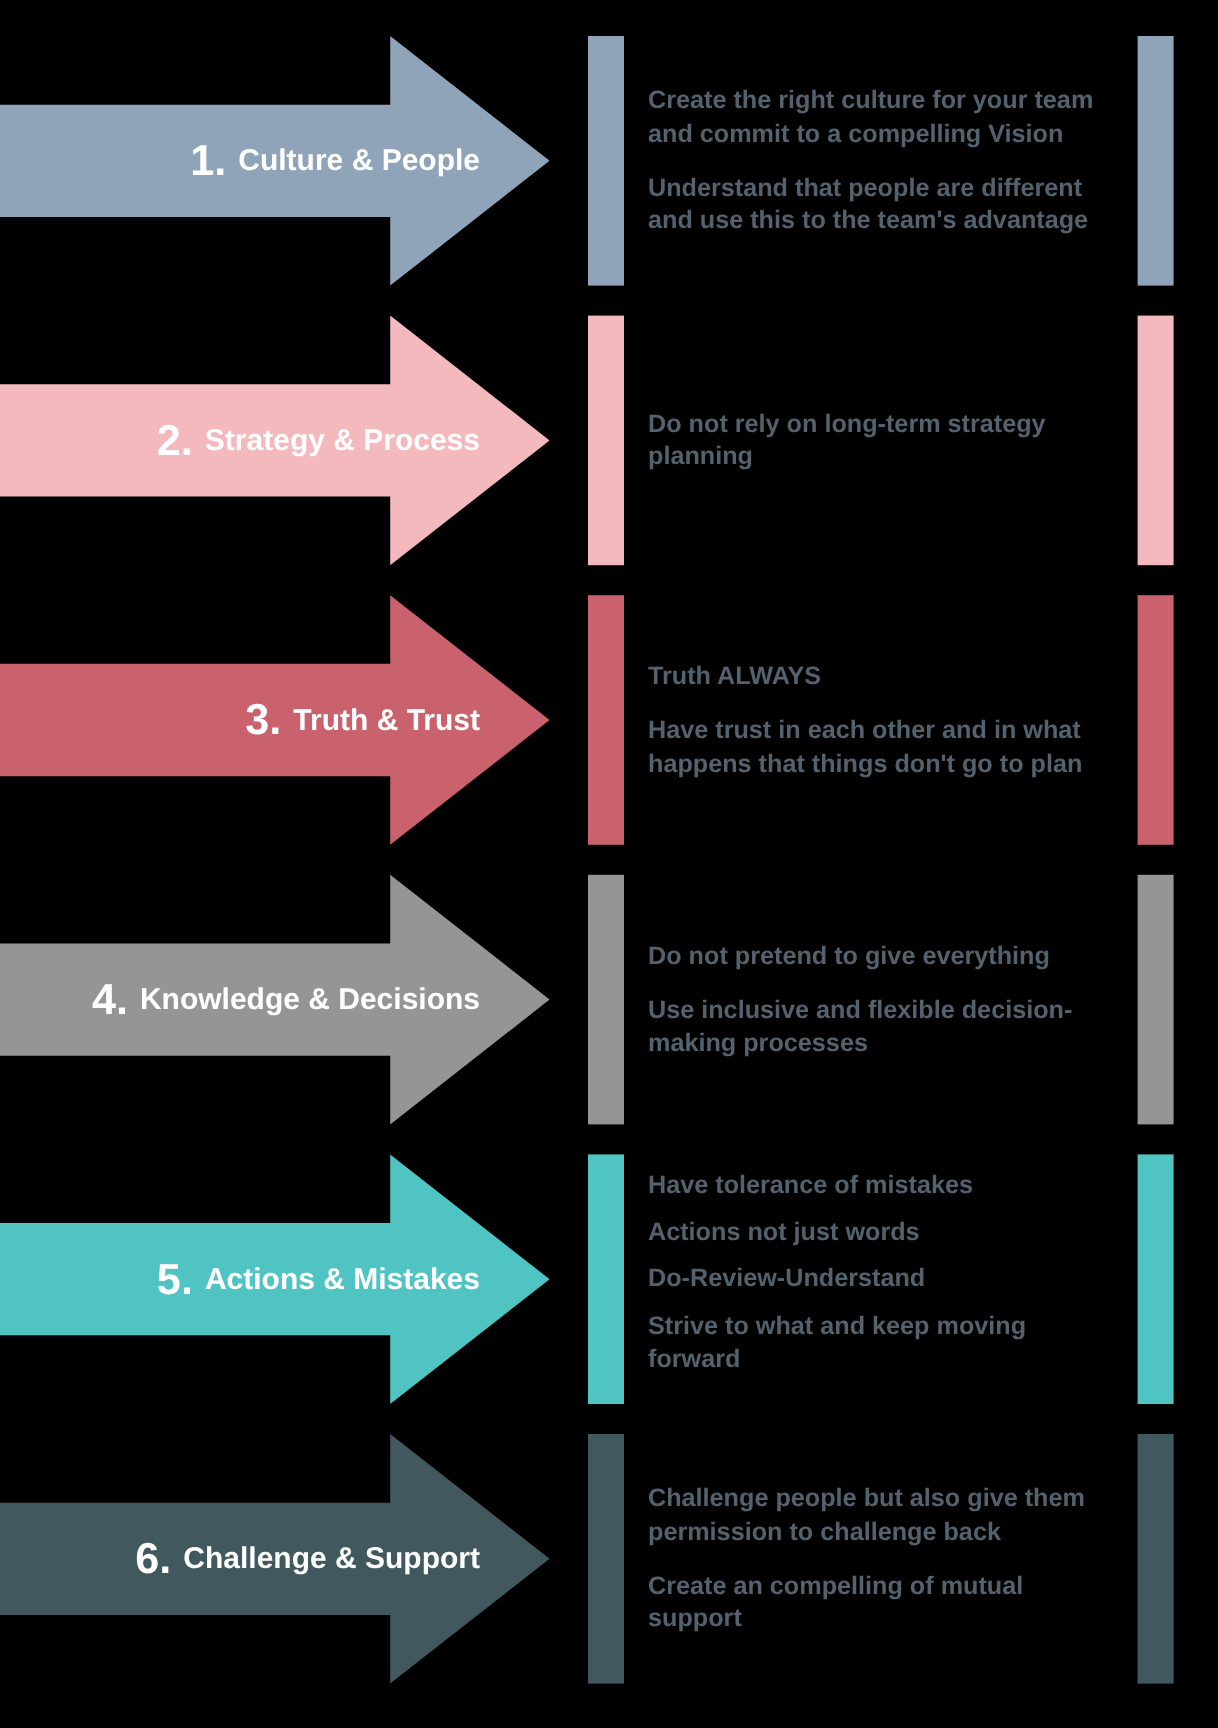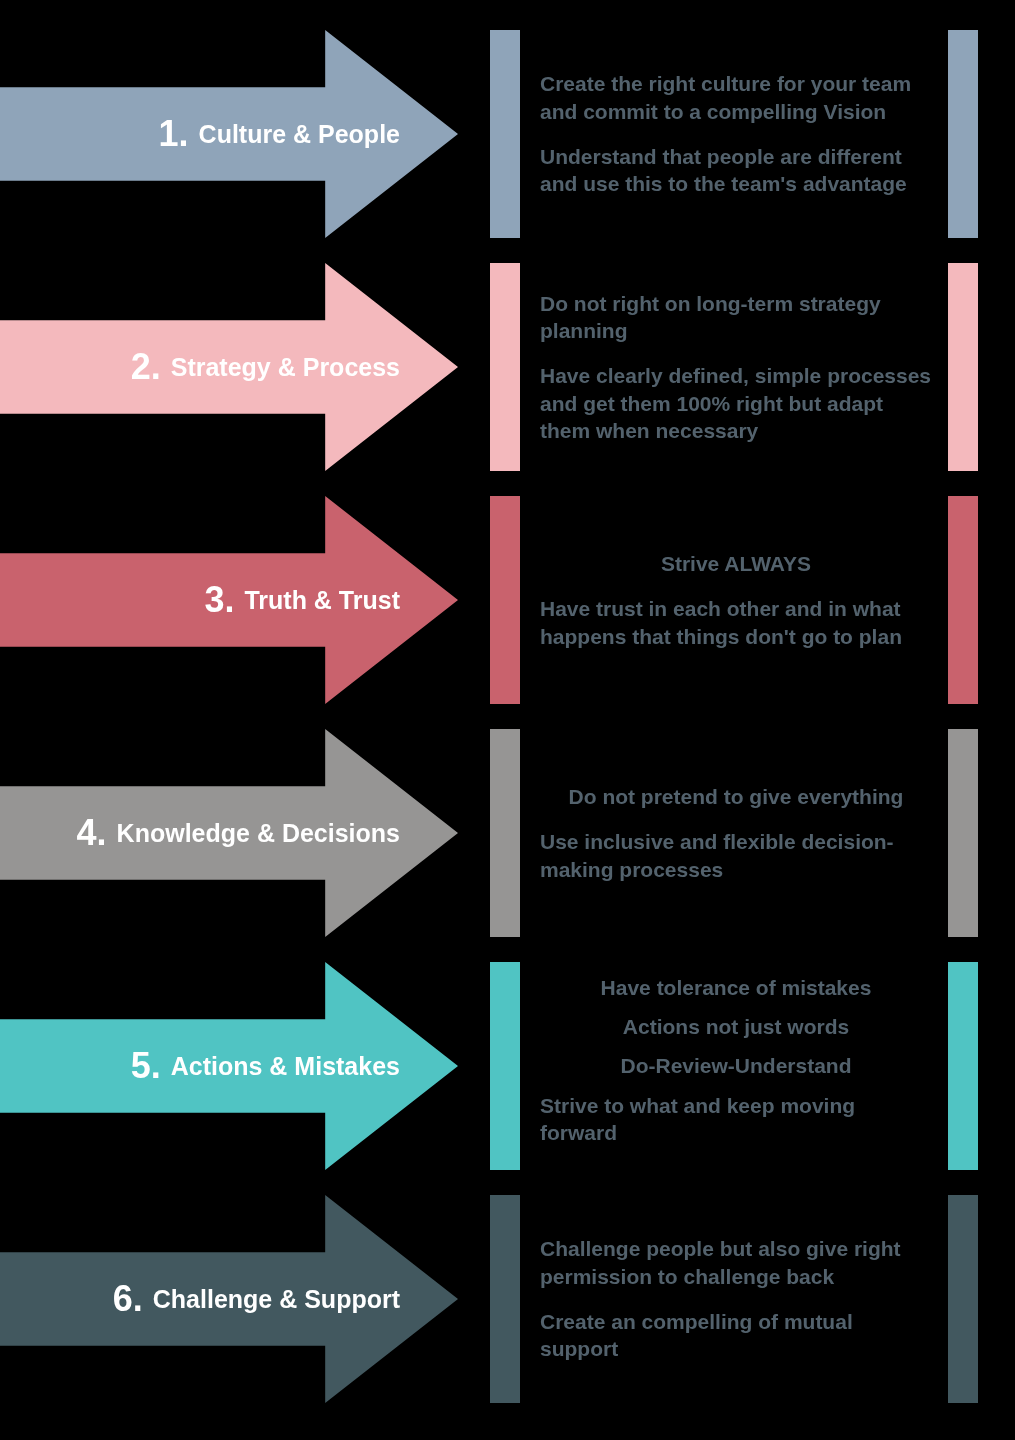--- a/index.html
+++ b/index.html
@@ -61,21 +61,20 @@
     top: 12px;
     width: 392px;
     height: 208px;
     display: flex;
     flex-direction: column;
     justify-content: center;
     color: #53626d;
     font-size: 21px;
     font-weight: bold;
     line-height: 1.3;
-    align-items: center;
   }
   .texts p {
     margin: 0 0 18px 0;
   }
   .texts p:last-child {
     margin-bottom: 0;
   }
   .row.tight .texts p {
     margin-bottom: 12px;
   }
@@ -98,34 +97,33 @@
       <div class="bar right" style="background: rgb(143, 164, 185);"></div>
     </div>
 
     <div class="row">
       <div class="arrow" style="background: rgb(244, 185, 189);">
         <span class="num">2.</span>
         <span class="title">Strategy &amp; Process</span>
       </div>
       <div class="bar left" style="background: rgb(244, 185, 189);"></div>
       <div class="texts">
-        <p>Do not right on long-term strategy planning</p>
-        <p>Have clearly defined, simple processes and get them 100% right but adapt them when necessary</p>
+        <p>Do not rely on long-term strategy planning</p>
       </div>
       <div class="bar right" style="background: rgb(244, 185, 189);"></div>
     </div>
 
     <div class="row">
       <div class="arrow" style="background: rgb(201, 98, 109);">
         <span class="num">3.</span>
         <span class="title">Truth &amp; Trust</span>
       </div>
       <div class="bar left" style="background: rgb(201, 98, 109);"></div>
       <div class="texts">
-        <p>Strive ALWAYS</p>
+        <p>Truth ALWAYS</p>
         <p>Have trust in each other and in what happens that things don't go to plan</p>
       </div>
       <div class="bar right" style="background: rgb(201, 98, 109);"></div>
     </div>
 
     <div class="row">
       <div class="arrow" style="background: rgb(150, 149, 148);">
         <span class="num">4.</span>
         <span class="title">Knowledge &amp; Decisions</span>
       </div>
@@ -152,18 +150,18 @@
       <div class="bar right" style="background: rgb(80, 196, 195);"></div>
     </div>
 
     <div class="row">
       <div class="arrow" style="background: rgb(66, 88, 95);">
         <span class="num">6.</span>
         <span class="title">Challenge &amp; Support</span>
       </div>
       <div class="bar left" style="background: rgb(66, 88, 95);"></div>
       <div class="texts">
-        <p>Challenge people but also give right permission to challenge back</p>
+        <p>Challenge people but also give them permission to challenge back</p>
         <p>Create an compelling of mutual support</p>
       </div>
       <div class="bar right" style="background: rgb(66, 88, 95);"></div>
     </div>
   </div>
 
 </body></html>

